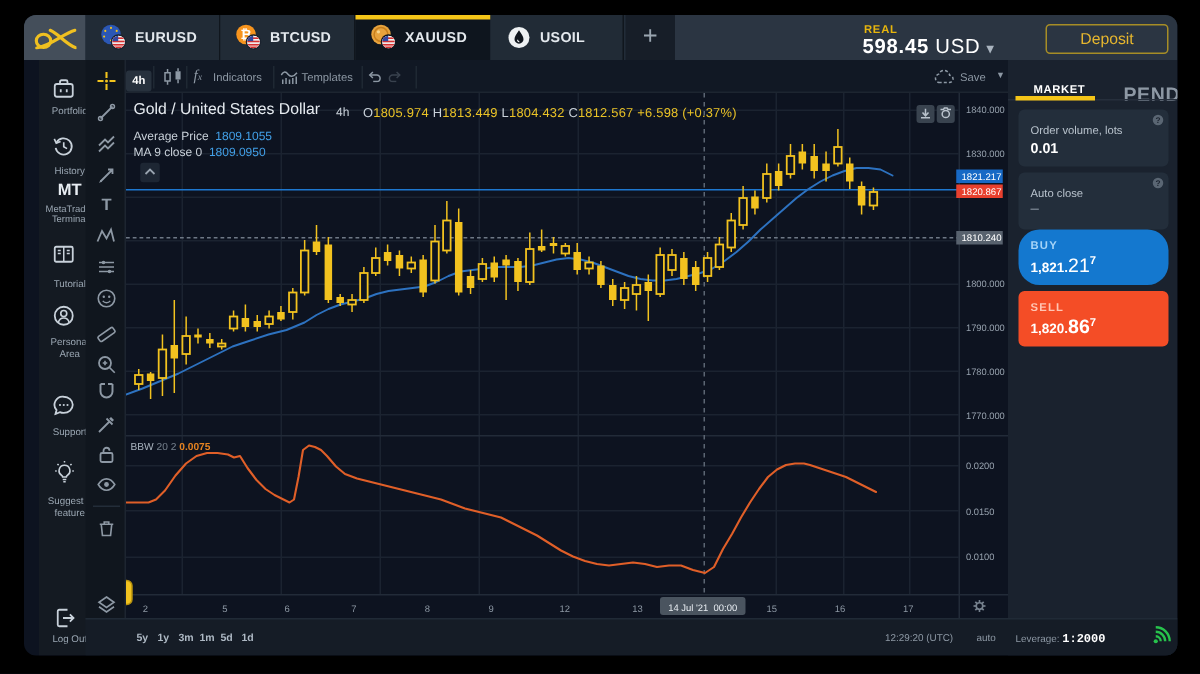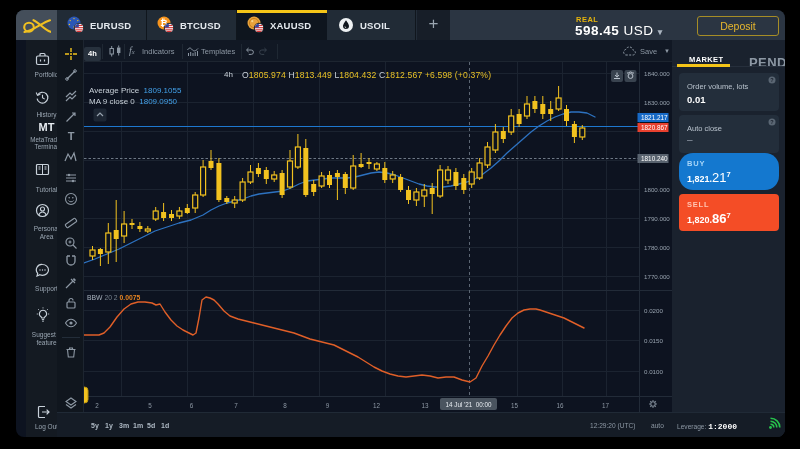--- a/index.html
+++ b/index.html
@@ -457,20 +457,21 @@
         <path d="M6.4 1l2.1 2-2.1 2" fill="none" stroke="#39424e" stroke-width="1"></path>
       </svg>
 <div class="abs" style="left:193px;top:4px;width:1px;height:15px;background:#1f2833"></div>
 <svg class="abs" style="left:538px;top:6px" width="14" height="11" viewBox="0 0 14 11">
 <path d="M3.8 9h7a2.4 2.4 0 0 0 .3-4.8A3.8 3.8 0 0 0 3.8 3.4 2.9 2.9 0 0 0 3.8 9Z" fill="none" stroke="#8d98a4" stroke-width="1" stroke-dasharray="2,1.4"></path>
       </svg>
 <div class="abs" style="left:556px;top:6.5px;font-size:7.5px;color:#8d98a4">Save</div>
 <div class="abs" style="left:580px;top:7.5px;font-size:6px;color:#8d98a4">▼</div>
     </div>
 
+<div class="abs" style="left:73px;top:57px;font-size:10.5px;color:#e6ebf0">Gold / United States Dollar</div>
 <div class="abs" style="left:208px;top:59.5px;font-size:8px;color:#c9d1d9">4h</div>
 <div class="abs" style="left:226px;top:59.5px;font-size:8.6px;letter-spacing:0.15px"><span style="color:#c9d1d9">O</span><span style="color:#e9c227">1805.974 </span><span style="color:#c9d1d9">H</span><span style="color:#e9c227">1813.449 </span><span style="color:#c9d1d9">L</span><span style="color:#e9c227">1804.432 </span><span style="color:#c9d1d9">C</span><span style="color:#e9c227">1812.567 </span><span style="color:#e9c227">+6.598 (+0.37%)</span></div>
 <div class="abs" style="left:73px;top:76px;font-size:8px;color:#c9d1d9">Average Price&nbsp; <span style="color:#42a0e8">1809.1055</span></div>
 <div class="abs" style="left:73px;top:87px;font-size:8px;color:#c9d1d9">MA 9 close 0&nbsp; <span style="color:#42a0e8">1809.0950</span></div>
 
 <div class="abs" style="left:656px;top:30px;width:113px;height:397px;background:#1a222e">
       <div class="abs" style="left:17px;top:15px;font-size:7.5px;font-weight:bold;letter-spacing:0.4px;color:#fff">MARKET</div>
 <div class="abs" style="left:77px;top:15px;font-size:13px;font-weight:bold;letter-spacing:0.4px;color:#8d98a4">PENDING</div>
 <div class="abs" style="left:0;top:26px;width:113px;height:1px;background:#262f3c"></div>
 <div class="abs" style="left:5px;top:24px;width:53px;height:3px;background:#f5c518"></div>

